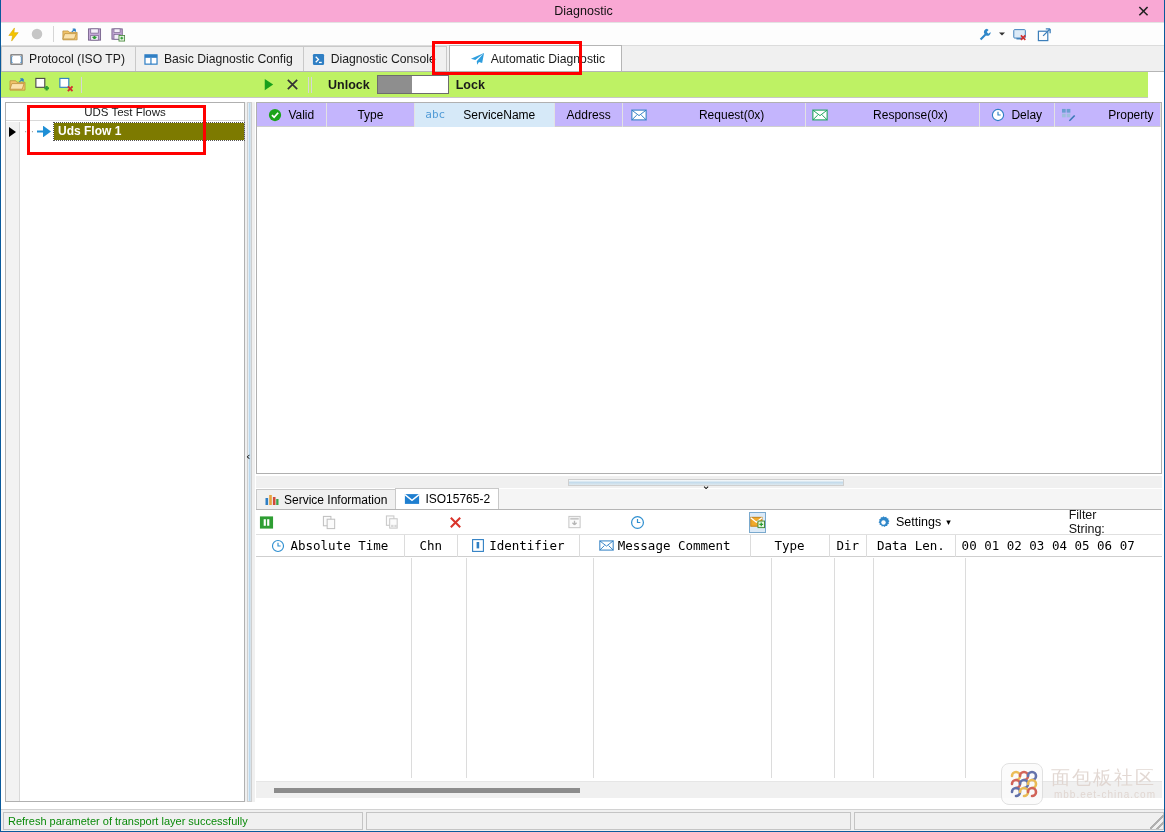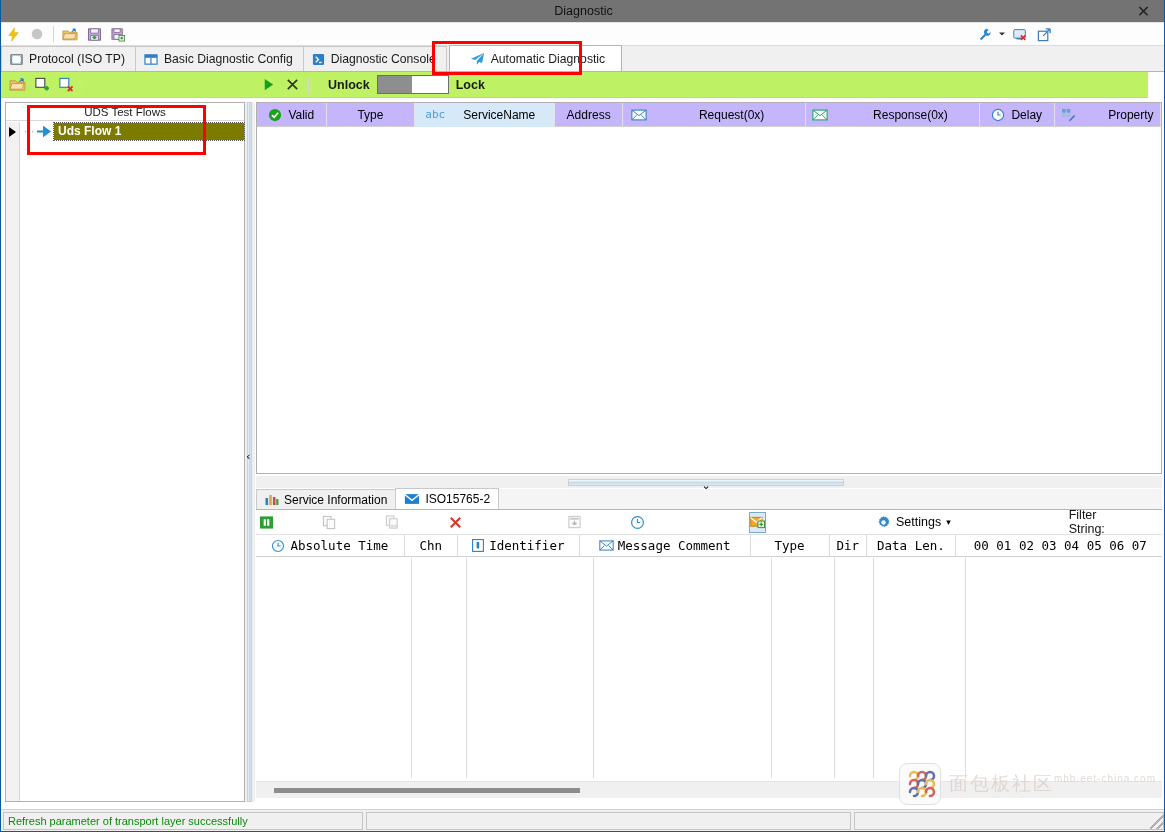--- a/index.html
+++ b/index.html
@@ -18,21 +18,21 @@
     width: 1165px; height: 832px;
     background: #ffffff;
     border: 1px solid #0a5a9c;
     border-top: none;
     overflow: hidden;
   }
 
   
   .titlebar {
     position: absolute; left: 0; top: 0; width: 1165px; height: 23px;
-    background: #737373;
+    background: #f9a8d4;
     border-bottom: 1px solid #e3e3e3;
     display: flex; align-items: center; justify-content: center;
   }
   .titlebar .title { font-size: 12.5px; color: #111; }
   .titlebar .close {
     position: absolute; right: 0; top: 0; width: 45px; height: 22px;
     display: flex; align-items: center; justify-content: center;
     font-size: 16px; color: #222; cursor: pointer; font-family: "DejaVu Sans", sans-serif;
   }
 
@@ -312,21 +312,21 @@
   .watermark {
     position: absolute; right: 8px; bottom: 26px;
     display: flex; align-items: center; gap: 8px;
     opacity: .85; pointer-events: none; z-index: 30;
   }
   .wm-logo {
     width: 42px; height: 42px; border-radius: 8px;
     background: #fbfbfb; border: 1px solid #dcdcdc;
     display: flex; align-items: center; justify-content: center;
   }
-  .wm-text { display: flex; flex-direction: row; line-height: 1.15; }
+  .wm-text { display: flex; flex-direction: column; line-height: 1.15; align-items: flex-end; }
   .wm-cn { font-size: 19px; color: #ded2cc; letter-spacing: 2px; font-family: "DejaVu Sans", sans-serif; }
   .wm-en { font-size: 10px; color: #ded2cc; letter-spacing: 1px; }
 
   svg { display: block; }
   .mono { font-family: "DejaVu Sans Mono", monospace; }
 </style>
 </head>
 <body>
 
 <div class="app">
@@ -719,21 +719,21 @@
       </div>
       <div class="mcol" style="width:82px">
         <span>Type</span>
       </div>
       <div class="mcol" style="width:39px">
         <span>Dir</span>
       </div>
       <div class="mcol" style="width:92px">
         <span>Data Len.</span>
       </div>
-      <div class="mcol" style="width:215px;justify-content:center;padding-left:6px;border-right:none">
+      <div class="mcol" style="width:215px;justify-content:flex-start;padding-left:6px;border-right:none">
         <span>00 01 02 03 04 05 06 07</span>
       </div>
     </div>
 
     <div class="mgrid-body">
       <div class="vline" style="left:155px"></div>
       <div class="vline" style="left:210px"></div>
       <div class="vline" style="left:337px"></div>
       <div class="vline" style="left:515px"></div>
       <div class="vline" style="left:578px"></div>

